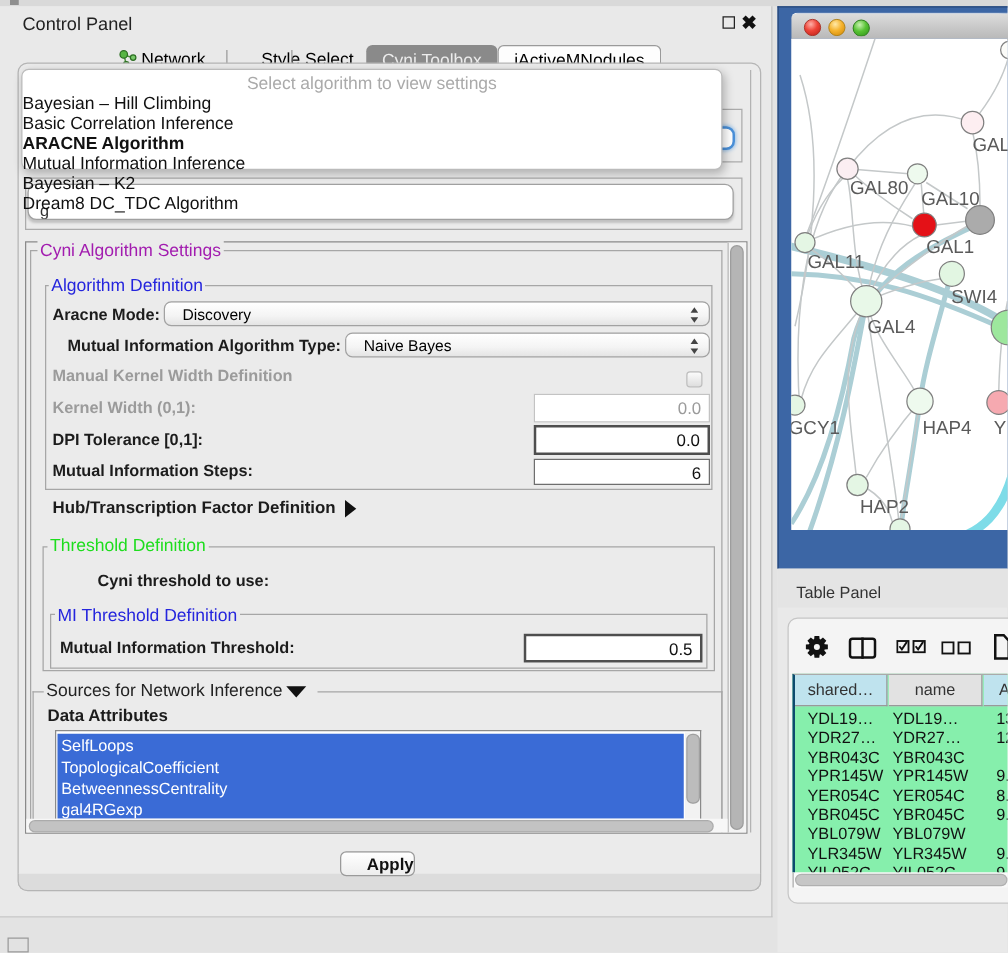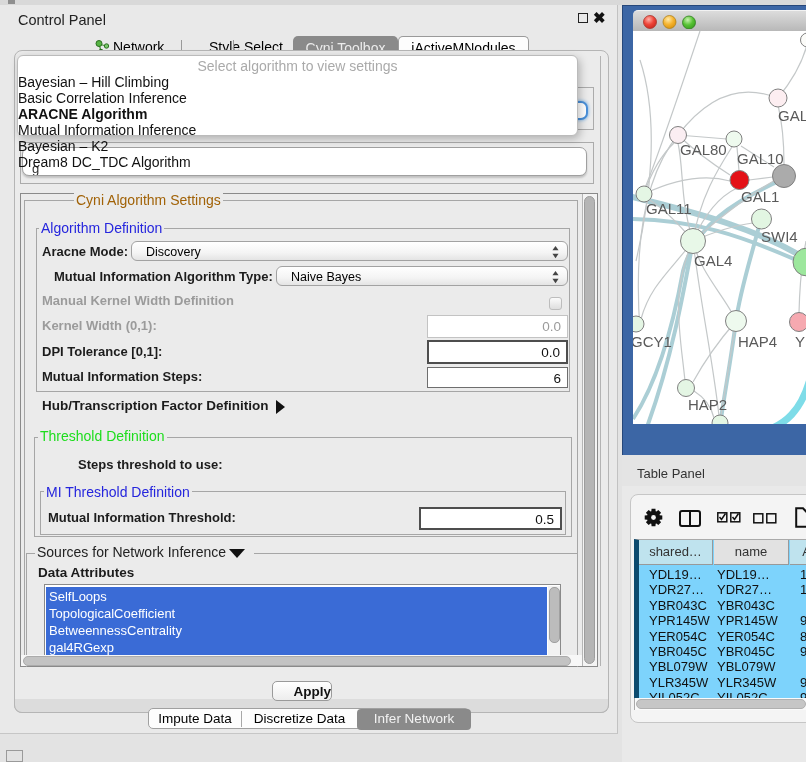--- a/index.html
+++ b/index.html
@@ -56,21 +56,21 @@
   <div class="abs" style="left:22px;top:142px;width:565px;height:29px;border:1px solid #a0a0a0;border-radius:7px;background:#fff;box-shadow:0 2px 2px rgba(0,0,0,0.18);overflow:hidden;">
      <div class="abs" style="left:9px;top:13px;font-size:13px;color:#333;">g</div>
   </div>
 
   <div class="abs" style="left:20px;top:188px;width:578px;height:474px;border:1px solid #8a8a8a;background:#ebebeb;"></div>
 
   <div class="abs" style="left:582px;top:189px;width:15px;height:472px;background:#f4f4f4;border-left:1px solid #b5b5b5;"></div>
   <div class="abs" style="left:584px;top:191px;width:11px;height:468px;background:#b5b5b5;border:1px solid #9d9d9d;border-radius:6px;"></div>
 
   <div class="grp" style="left:24px;top:195px;width:554px;height:460px;border-color:#a6a6a6;"></div>
-  <div class="gl" style="left:30px;top:187px;color:#a16207;background:#ebebeb;margin-left:44px;">Cyni Algorithm Settings</div>
+  <div class="gl" style="left:30px;top:187px;color:#a21caf;background:#ebebeb;">Cyni Algorithm Settings</div>
 
   <div class="grp" style="left:36px;top:223px;width:534px;height:164px;"></div>
   <div class="gl" style="left:39px;top:215px;color:#2525dd;background:#ebebeb;">Algorithm Definition</div>
 
   <div class="abs lbl" style="left:42px;top:239px;">Aracne Mode:</div>
   <div class="combo" style="left:131px;top:236px;width:437px;">
     <div class="abs" style="left:14px;top:3px;font-size:12.5px;">Discovery</div>
     <svg class="ar" viewBox="0 0 9 16">
         <path d="M4.5 1 L8 6 L1 6 Z" fill="#444"></path>
         <path d="M4.5 15 L8 10 L1 10 Z" fill="#444"></path>
@@ -94,21 +94,21 @@
   <div class="fld" style="left:427px;top:362px;width:141px;height:21px;border:1px solid #6e6e6e;color:#111;">6</div>
 
   <div class="abs lbl" style="left:42px;top:393px;font-size:13.5px;">Hub/Transcription Factor Definition</div>
   <svg class="abs" style="left:273px;top:394px;" width="14" height="16" viewBox="0 0 14 16">
       <path d="M3 1 L12 8 L3 15 Z" fill="#111"></path>
     </svg>
 
   <div class="grp" style="left:34px;top:432px;width:538px;height:100px;"></div>
   <div class="gl" style="left:38px;top:423px;color:#1ddd1d;background:#ebebeb;">Threshold Definition</div>
 
-  <div class="abs lbl" style="left:78px;top:452px;">Steps threshold to use:</div>
+  <div class="abs lbl" style="left:78px;top:452px;">Cyni threshold to use:</div>
 
   <div class="grp" style="left:40px;top:486px;width:526px;height:44px;"></div>
   <div class="gl" style="left:44px;top:479px;color:#2525dd;background:#ebebeb;">MI Threshold Definition</div>
   <div class="abs lbl" style="left:48px;top:505px;">Mutual Information Threshold:</div>
   <div class="fld" style="left:419px;top:502px;width:143px;height:23px;border:2px solid #4e4e4e;color:#111;">0.5</div>
 
   <div class="grp" style="left:26px;top:548px;width:552px;height:114px;border-bottom:none;"></div>
   <div class="gl" style="left:35px;top:539px;color:#222;background:#ebebeb;">Sources for Network Inference</div>
   <div class="abs" style="left:227px;top:543px;width:27px;height:12px;background:#ebebeb;"></div>
   <svg class="abs" style="left:228px;top:542px;" width="18" height="12" viewBox="0 0 18 12">
@@ -121,26 +121,20 @@
     <div class="abs" style="left:4px;top:3px;color:#fff;font-size:13px;line-height:17px;">SelfLoops<br>TopologicalCoefficient<br>BetweennessCentrality<br>gal4RGexp</div>
     <div class="abs" style="left:503px;top:1px;width:13px;height:70px;background:#f2f2f2;"></div>
     <div class="abs" style="left:504px;top:2px;width:11px;height:56px;background:#bcbcbc;border:1px solid #a0a0a0;border-radius:5px;"></div>
   </div>
 
   <div class="abs" style="left:21px;top:650px;width:561px;height:11px;background:#f7f7f7;"></div>
   <div class="abs" style="left:23px;top:651px;width:548px;height:10px;background:#c3c3c3;border:1px solid #ababab;border-radius:5px;"></div>
 
   <div class="abs" style="left:272px;top:676px;width:60px;height:20px;border:1px solid #9a9a9a;border-radius:5px;background:linear-gradient(#ffffff,#ededed);font-size:13.5px;font-weight:bold;text-align:right;line-height:19px;color:#111;">Apply</div>
 
-  <div class="abs" style="left:148px;top:703px;width:322px;height:21px;background:#fdfdfd;border:1px solid #a0a0a0;border-radius:5px;font-size:13.5px;">
-    <div class="abs" style="left:0;top:0;width:92px;text-align:center;line-height:20px;">Impute Data</div>
-    <div class="abs" style="left:92px;top:2px;width:1px;height:16px;background:#a8a8a8;"></div>
-    <div class="abs" style="left:93px;top:0;width:115px;text-align:center;line-height:20px;">Discretize Data</div>
-    <div class="abs" style="left:208px;top:0;width:114px;height:21px;background:#8a8a8a;border-radius:4px;color:#f2f2f2;text-align:center;line-height:20px;">Infer Network</div>
-  </div>
 </div>
 
 <div class="abs" style="left:17px;top:55px;width:561px;height:81px;background:#fff;border:1px solid #bbb;border-radius:6px;box-shadow:2px 3px 8px rgba(0,0,0,0.25);z-index:30;">
   <div class="abs" style="left:0;top:2px;width:100%;text-align:center;font-size:14px;color:#aaa;">Select algorithm to view settings</div>
   <div class="abs" style="left:0px;top:18px;font-size:14px;color:#111;line-height:16px;">Bayesian – Hill Climbing<br>Basic Correlation Inference<br><b>ARACNE Algorithm</b><br>Mutual Information Inference<br>Bayesian – K2<br>Dream8 DC_TDC Algorithm</div>
 </div>
 
 <div class="abs" style="left:6px;top:750px;width:17px;height:12px;background:#e2e2e2;border:1px solid #9a9a9a;"></div>
 
 <div class="abs" style="left:622px;top:5px;width:184px;height:450px;background:#3c66a5;border-top:1px solid #26477a;border-left:1px solid #26477a;">
@@ -262,21 +256,21 @@
     <path d="M15.5 5 L17.5 7.5 L21.5 1.5" stroke="#111" stroke-width="1.5" fill="none"></path>
   </svg>
   <svg class="abs" style="left:131px;top:58px;" width="24" height="11" viewBox="0 0 24 11">
     <rect x="0.8" y="0.8" width="9" height="9" fill="none" stroke="#111" stroke-width="1.5"></rect>
     <rect x="13.8" y="0.8" width="9" height="9" fill="none" stroke="#111" stroke-width="1.5"></rect>
   </svg>
   <svg class="abs" style="left:173px;top:52px;" width="13" height="21" viewBox="0 0 13 21">
     <path d="M1.2 1.2 L8 1.2 L12 5.5 L12 19.8 L1.2 19.8 Z" fill="none" stroke="#111" stroke-width="2"></path>
   </svg>
 
-  <div class="abs" style="left:12px;top:84px;width:172px;height:159px;background:#7dd3fc;border-left:5px solid #0c4a6e;border-top:1px solid #aaa;overflow:hidden;">
+  <div class="abs" style="left:12px;top:84px;width:172px;height:159px;background:#86efac;border-left:2px solid #0c4a6e;border-top:1px solid #aaa;overflow:hidden;">
     <div class="abs" style="left:0;top:0;width:74px;height:25px;background:#bfe3ee;border-right:1px solid #999;border-bottom:1px solid #999;font-size:13px;color:#333;text-align:center;line-height:24px;">shared…</div>
     <div class="abs" style="left:75px;top:0;width:75px;height:25px;background:#e2e2e2;border-right:1px solid #999;border-bottom:1px solid #999;font-size:13px;color:#333;text-align:center;line-height:24px;">name</div>
     <div class="abs" style="left:151px;top:0;width:33px;height:25px;background:#bfe3ee;border-bottom:1px solid #999;font-size:13px;color:#333;text-align:center;line-height:24px;">A</div>
     <div class="abs" style="left:10px;top:27px;font-size:13px;color:#111;line-height:15.4px;">YDL19…<br>YDR27…<br>YBR043C<br>YPR145W<br>YER054C<br>YBR045C<br>YBL079W<br>YLR345W<br>YIL052C</div>
     <div class="abs" style="left:78px;top:27px;font-size:13px;color:#111;line-height:15.4px;">YDL19…<br>YDR27…<br>YBR043C<br>YPR145W<br>YER054C<br>YBR045C<br>YBL079W<br>YLR345W<br>YIL052C</div>
     <div class="abs" style="left:161px;top:27px;font-size:13px;color:#111;line-height:15.4px;">13<br>12<br><br>9.<br>8.<br>9.<br><br>9.<br>9.</div>
   </div>
 
   <div class="abs" style="left:12px;top:243px;width:172px;height:12px;background:#fafafa;border-left:1px solid #aaa;"></div>
   <div class="abs" style="left:14px;top:244px;width:170px;height:10px;background:#c6c6c6;border:1px solid #b0b0b0;border-radius:5px;"></div>

